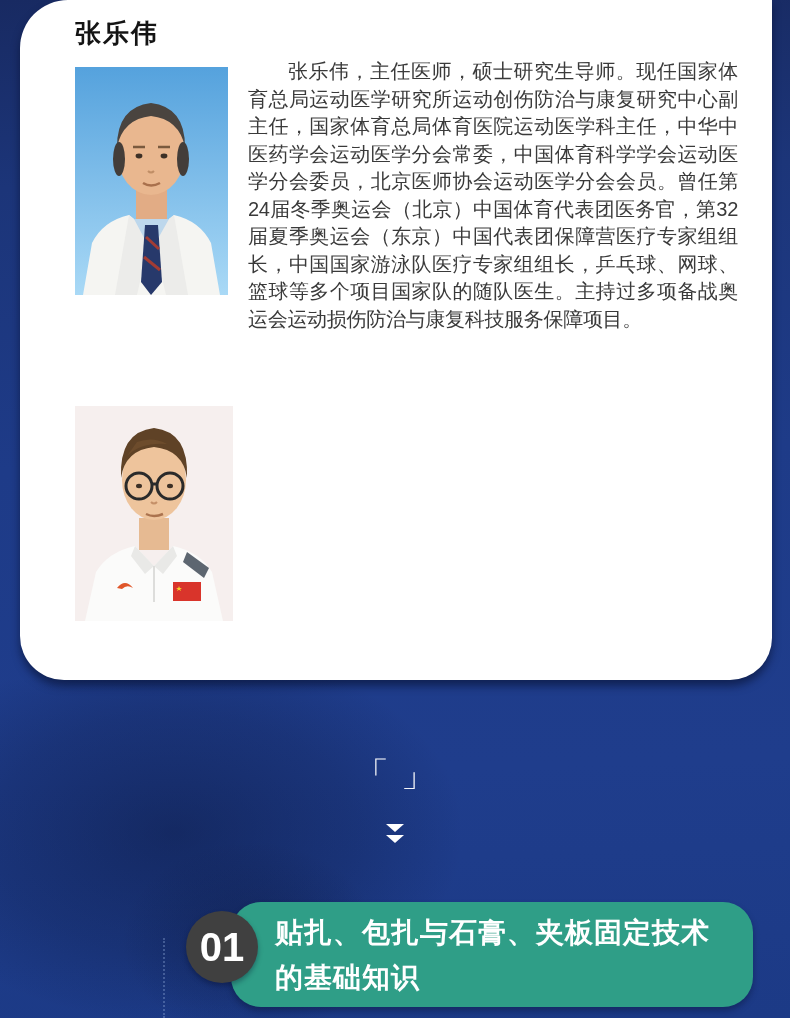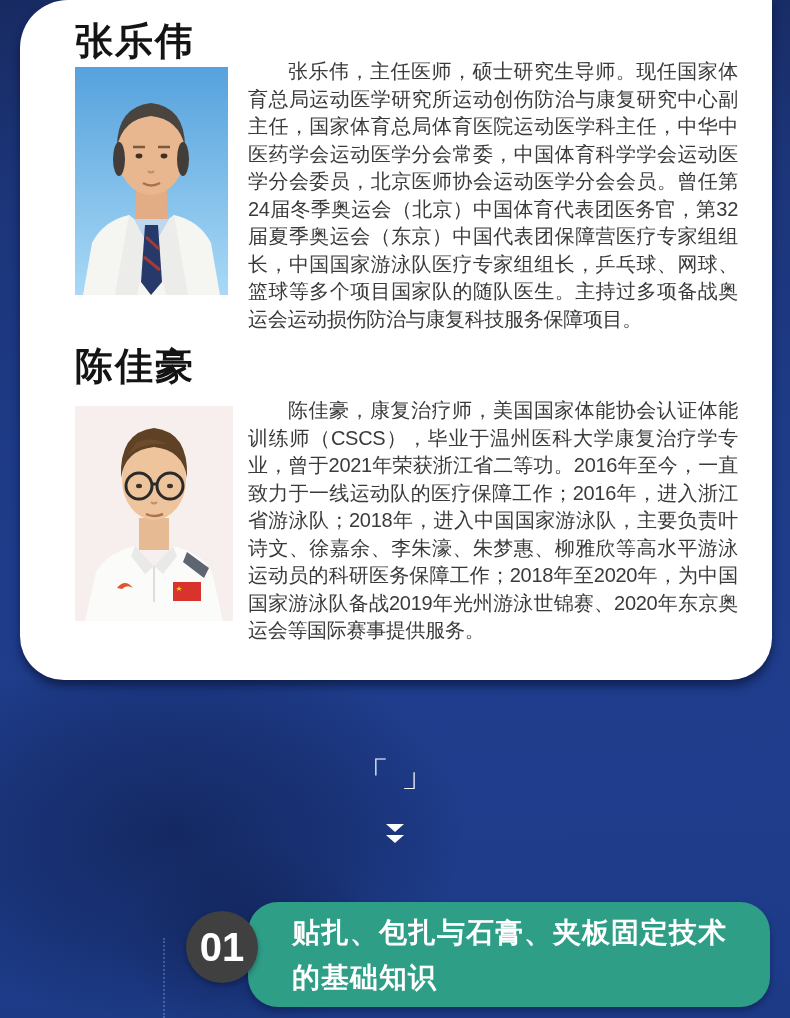--- a/index.html
+++ b/index.html
@@ -29,21 +29,21 @@
 
   
   .card {
     position:absolute; left:20px; top:0; width:752px; height:680px;
     background:#ffffff;
     border-radius:48px 0 42px 44px;
     box-shadow:0 6px 9px rgba(5,12,40,0.55);
   }
   .profile-name {
     position:absolute; left:55px;
-    font-size:38px; font-weight:700; color:#141414; letter-spacing:2px;
+    font-size:26px; font-weight:700; color:#141414; letter-spacing:2px;
   }
   .name-1 { top:16px; }
   .name-2 { top:341px; }
 
   .photo {
     position:absolute; left:55px; overflow:hidden;
   }
   .photo-1 { top:67px; width:153px; height:228px; }
   .photo-2 { top:406px; width:158px; height:215px; }
   .photo svg { display:block; width:100%; height:100%; }
@@ -70,21 +70,21 @@
     display:flex; flex-direction:column; align-items:center; gap:3px;
   }
   .chev {
     width:0; height:0;
     border-left:9px solid transparent; border-right:9px solid transparent;
     border-top:8px solid #ffffff;
   }
 
   
   .agenda-banner {
-    position:absolute; left:248px; top:902px; width:522px; height:105px;
+    position:absolute; left:231px; top:902px; width:522px; height:105px;
     background:#2f9e87; border-radius:30px;
     display:flex; align-items:center;
     padding:6px 26px 6px 44px;
     box-shadow:0 4px 6px rgba(5,12,40,0.35);
   }
   .agenda-title {
     color:#ffffff; font-size:28px; font-weight:700; line-height:45px; letter-spacing:1px;
   }
   .agenda-number {
     position:absolute; left:186px; top:911px; width:72px; height:72px;
@@ -138,21 +138,20 @@
       <line x1="83" y1="80" x2="95" y2="80" stroke="#7a5a3e" stroke-width="2.5"></line>
       <ellipse cx="64" cy="89" rx="3.4" ry="2.4" fill="#3d3026"></ellipse>
       <ellipse cx="89" cy="89" rx="3.4" ry="2.4" fill="#3d3026"></ellipse>
       <path d="M73,104 Q76,107 79,104" fill="none" stroke="#c08e66" stroke-width="2"></path>
       <path d="M68,116 Q76,121 85,116" fill="none" stroke="#a9704c" stroke-width="2.5"></path>
     </svg>
   </div>
 
   <div class="bio bio-1">张乐伟，主任医师，硕士研究生导师。现任国家体育总局运动医学研究所运动创伤防治与康复研究中心副主任，国家体育总局体育医院运动医学科主任，中华中医药学会运动医学分会常委，中国体育科学学会运动医学分会委员，北京医师协会运动医学分会会员。曾任第24届冬季奥运会（北京）中国体育代表团医务官，第32届夏季奥运会（东京）中国代表团保障营医疗专家组组长，中国国家游泳队医疗专家组组长，乒乓球、网球、篮球等多个项目国家队的随队医生。主持过多项备战奥运会运动损伤防治与康复科技服务保障项目。</div>
 
-  <div class="profile-name name-2">陈佳豪</div>
 
   <div class="photo photo-2">
     <svg viewBox="0 0 158 215">
       <rect x="0" y="0" width="158" height="215" fill="#f6efee"></rect>
 
       <rect x="64" y="112" width="30" height="32" fill="#e6ba92"></rect>
 
       <path d="M10,215 L21,166 Q33,146 60,140 L79,160 L98,140 Q125,146 137,166 L148,215 Z" fill="#fbfbfa"></path>
       <path d="M60,140 L79,160 L70,168 L56,150 Z" fill="#e9e9e7"></path>
       <path d="M98,140 L79,160 L88,168 L102,150 Z" fill="#e9e9e7"></path>
@@ -174,21 +173,20 @@
       <circle cx="95" cy="80" r="13" fill="none" stroke="#2a2a2a" stroke-width="3"></circle>
       <line x1="77" y1="78" x2="82" y2="78" stroke="#2a2a2a" stroke-width="3"></line>
 
       <ellipse cx="64" cy="80" rx="3" ry="2.2" fill="#3d3026"></ellipse>
       <ellipse cx="95" cy="80" rx="3" ry="2.2" fill="#3d3026"></ellipse>
       <path d="M76,96 Q79,99 82,96" fill="none" stroke="#c59068" stroke-width="2"></path>
       <path d="M71,108 Q79,112 88,108" fill="none" stroke="#ab734e" stroke-width="2.5"></path>
     </svg>
   </div>
 
-  <div class="bio bio-2">陈佳豪，康复治疗师，美国国家体能协会认证体能训练师（CSCS），毕业于温州医科大学康复治疗学专业，曾于2021年荣获浙江省二等功。2016年至今，一直致力于一线运动队的医疗保障工作；2016年，进入浙江省游泳队；2018年，进入中国国家游泳队，主要负责叶诗文、徐嘉余、李朱濠、朱梦惠、柳雅欣等高水平游泳运动员的科研医务保障工作；2018年至2020年，为中国国家游泳队备战2019年光州游泳世锦赛、2020年东京奥运会等国际赛事提供服务。</div>
 </div>
 
 <div class="section-heading">
   <span class="bracket">「</span>
   <span class="bracket">」</span>
 </div>
 
 <div class="chevrons">
   <div class="chev"></div>
   <div class="chev"></div>

